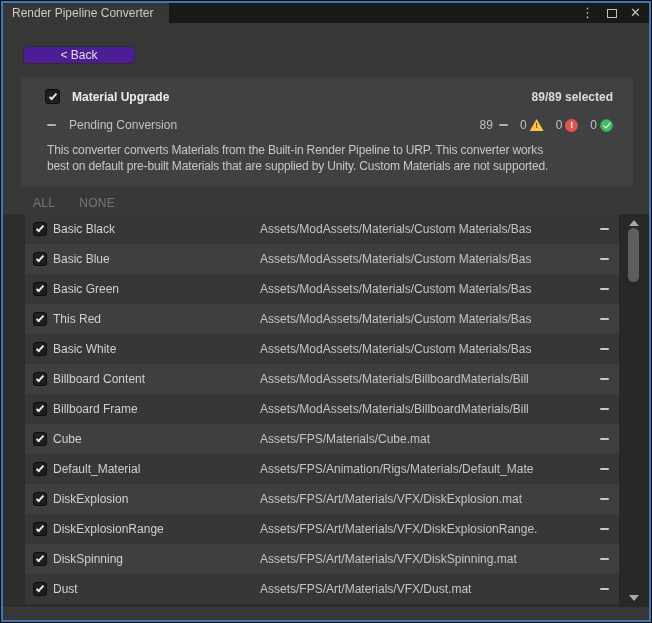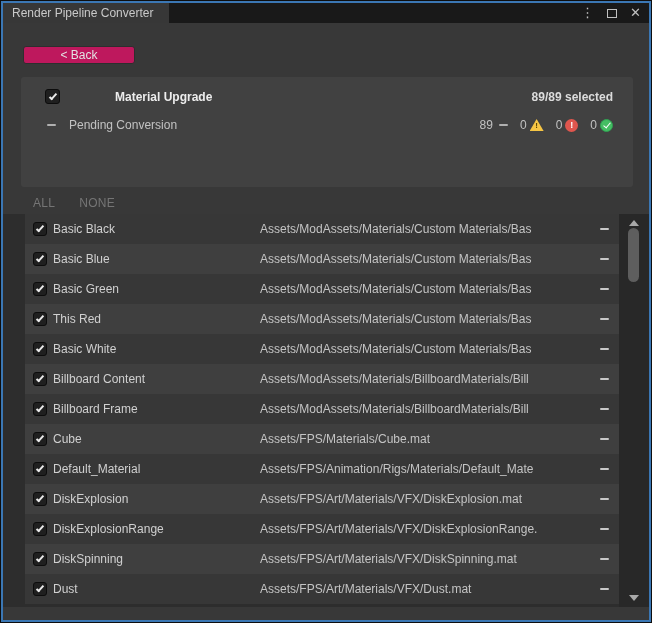--- a/index.html
+++ b/index.html
@@ -11,26 +11,26 @@
   
   .titlebar { position:absolute; top:0; left:0; right:0; height:20px; background:#191919; }
   .tab { position:absolute; top:0; left:0; width:166px; height:20px; background:#373737;
          color:#c9c9c9; font-size:12px; line-height:20px; padding-left:9px; }
   .win-controls { position:absolute; top:0; right:8px; height:20px; display:flex; align-items:center; gap:13px; }
   .glyph { color:#c0c0c0; font-size:13px; line-height:20px; cursor:default; }
   .maxbox { width:10px; height:9px; border:1.5px solid #c0c0c0; }
 
   
   .back-btn { position:absolute; top:43px; left:20px; width:112px; height:18px;
-              background:#be185d; border:1px solid #2e2e2e; border-radius:3px;
+              background:#4c1d95; border:1px solid #2e2e2e; border-radius:3px;
               color:#e2e2e2; font-size:12px; display:flex; align-items:center; justify-content:center; }
 
   
   .panel { position:absolute; top:74px; left:18px; width:612px; height:110px; background:#414141; border-radius:3px; }
-  .panel-header { position:absolute; top:12px; left:24px; right:20px; display:flex; align-items:center;gap:43px; }
+  .panel-header { position:absolute; top:12px; left:24px; right:20px; display:flex; align-items:center; }
   .panel-title { margin-left:12px; font-size:12px; font-weight:bold; color:#ededed; }
   .panel-spacer { flex:1; }
   .selected-summary { font-size:12px; font-weight:bold; color:#dcdcdc; }
 
   .pending-row { position:absolute; top:41px; left:26px; right:20px; display:flex; align-items:center; }
   .pending-label { margin-left:13px; font-size:12px; color:#c2c2c2; }
   .counts { display:flex; align-items:center; gap:6px;justify-content:space-between; }
   .count-num { font-size:12px; color:#c2c2c2; }
   .count-group { display:flex; align-items:center; gap:3px; margin-left:6px; }
 
@@ -131,20 +131,24 @@
           </span>
           <span class="count-group">
             <span class="count-num">0</span>
             <span class="icon-success">
                 <span class="check-glyph"></span>
               </span>
           </span>
         </span>
       </div>
 
+      <div class="panel-desc">
+        <div>This converter converts Materials from the Built-in Render Pipeline to URP. This converter works</div>
+        <div>best on default pre-built Materials that are supplied by Unity. Custom Materials are not supported.</div>
+      </div>
     </div>
 
     <div class="list-controls">
       <span class="lc-btn">ALL</span>
       <span class="lc-btn">NONE</span>
     </div>
 
     <div class="list">
       <div class="rows">
   <div class="row">

